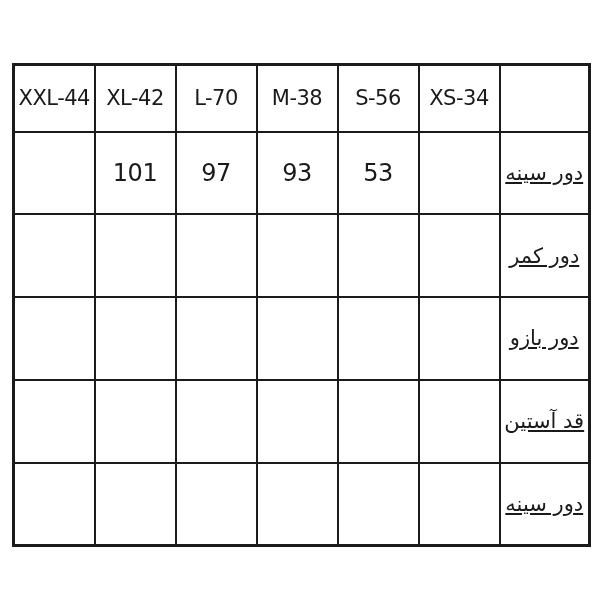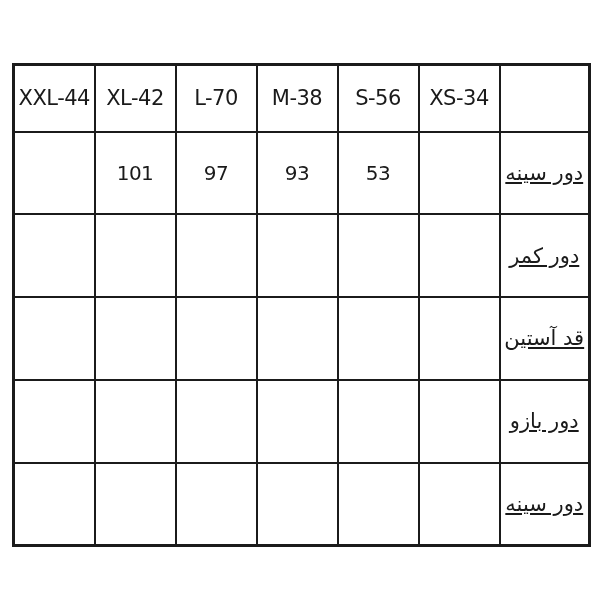--- a/index.html
+++ b/index.html
@@ -39,21 +39,21 @@
     white-space: nowrap;
   }
   thead tr { height: 67px; }
   tbody tr { height: 69px; }
   th.size-head {
     font-weight: normal;
     font-size: 21px;
     letter-spacing: -0.5px;
   }
   td.value-cell {
-    font-size: 20px;
+    font-size: 24px;
     letter-spacing: -0.5px;
   }
   td.row-label {
     font-size: 21px;
     direction: rtl;
     text-decoration: underline;
   }
 </style>
 </head>
 <body>
@@ -99,30 +99,30 @@
         <td class="value-cell"></td>
         <td class="row-label" lang="fa">دور کمر</td>
       </tr>
       <tr>
         <td class="value-cell"></td>
         <td class="value-cell"></td>
         <td class="value-cell"></td>
         <td class="value-cell"></td>
         <td class="value-cell"></td>
         <td class="value-cell"></td>
-        <td class="row-label" lang="fa">قد آستین</td>
+        <td class="row-label" lang="fa">دور بازو</td>
       </tr>
       <tr>
         <td class="value-cell"></td>
         <td class="value-cell"></td>
         <td class="value-cell"></td>
         <td class="value-cell"></td>
         <td class="value-cell"></td>
         <td class="value-cell"></td>
-        <td class="row-label" lang="fa">دور بازو</td>
+        <td class="row-label" lang="fa">قد آستین</td>
       </tr>
       <tr>
         <td class="value-cell"></td>
         <td class="value-cell"></td>
         <td class="value-cell"></td>
         <td class="value-cell"></td>
         <td class="value-cell"></td>
         <td class="value-cell"></td>
         <td class="row-label" lang="fa">دور سینه</td>
       </tr>

